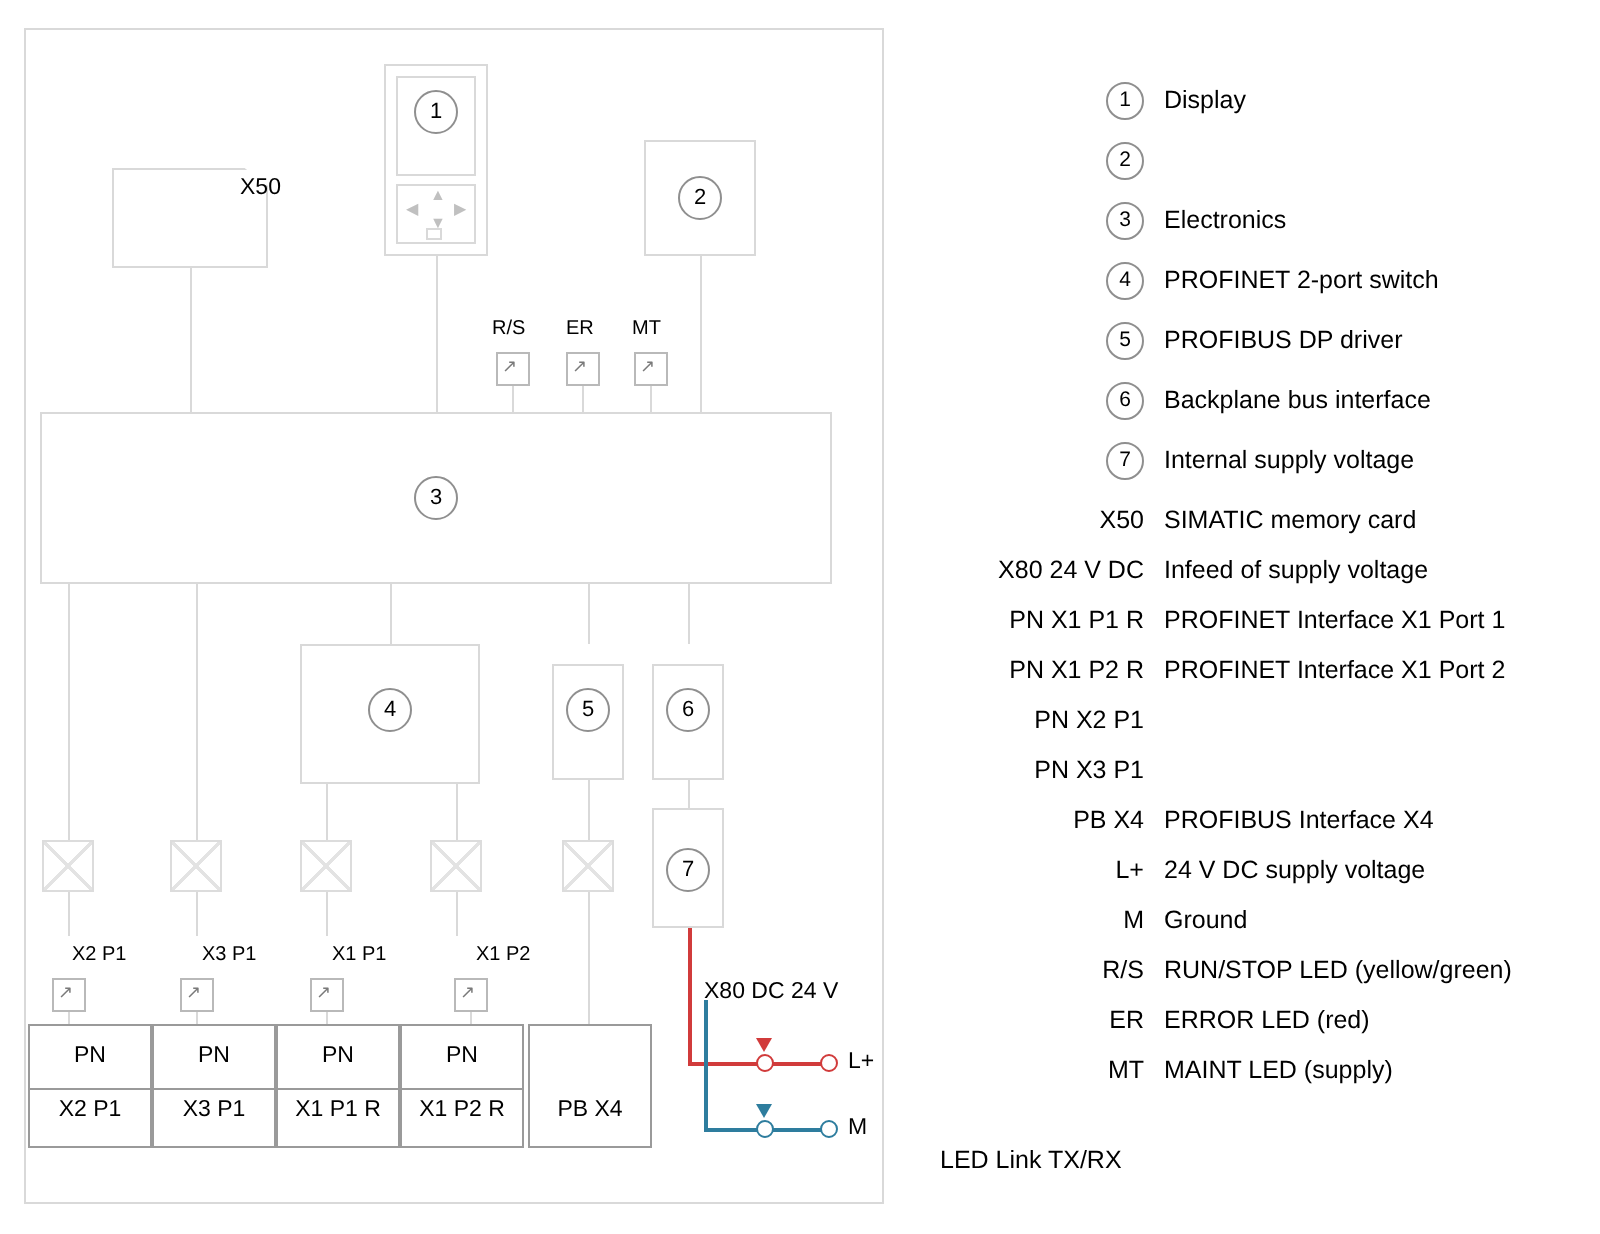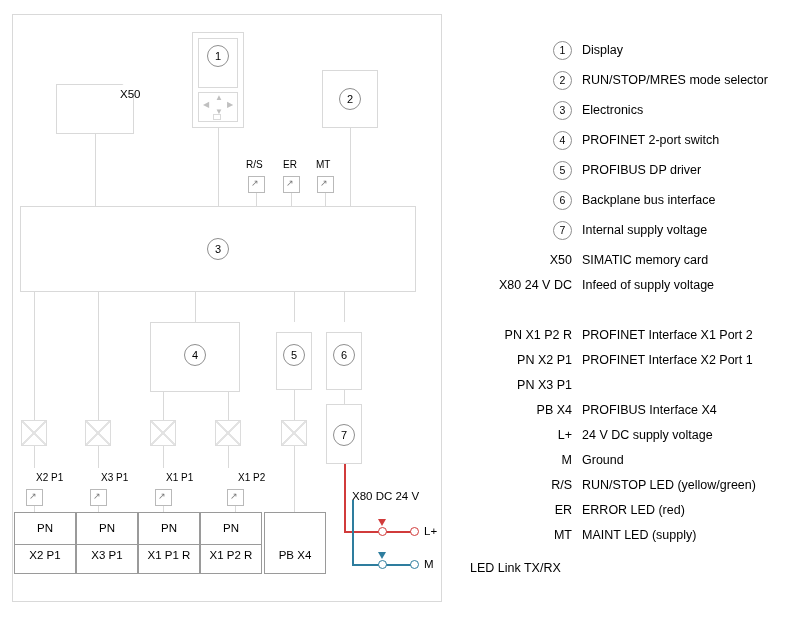--- a/index.html
+++ b/index.html
@@ -361,21 +361,20 @@
       <div class="lg-key">
         <span class="circle">1</span>
       </div>
       <div class="lg-val">Display</div>
     </div>
 
     <div class="lg-row" style="top:67px;">
       <div class="lg-key">
         <span class="circle">2</span>
       </div>
-      <div class="lg-val">RUN/STOP/MRES mode selector</div>
     </div>
 
     <div class="lg-row" style="top:97px;">
       <div class="lg-key">
         <span class="circle">3</span>
       </div>
       <div class="lg-val">Electronics</div>
     </div>
 
     <div class="lg-row" style="top:127px;">
@@ -409,29 +408,32 @@
     <div class="lg-row" style="top:247px;">
       <div class="lg-key">X50</div>
       <div class="lg-val">SIMATIC memory card</div>
     </div>
 
     <div class="lg-row" style="top:272px;">
       <div class="lg-key">X80 24 V DC</div>
       <div class="lg-val">Infeed of supply voltage</div>
     </div>
 
+    <div class="lg-row" style="top:297px;">
+      <div class="lg-key">PN X1 P1 R</div>
+      <div class="lg-val">PROFINET Interface X1 Port 1</div>
+    </div>
 
     <div class="lg-row" style="top:322px;">
       <div class="lg-key">PN X1 P2 R</div>
       <div class="lg-val">PROFINET Interface X1 Port 2</div>
     </div>
 
     <div class="lg-row" style="top:347px;align-items:center;">
       <div class="lg-key">PN X2 P1</div>
-      <div class="lg-val">PROFINET Interface X2 Port 1</div>
     </div>
 
     <div class="lg-row" style="top:372px;align-items:center;">
       <div class="lg-key">PN X3 P1</div>
     </div>
 
     <div class="lg-row" style="top:397px;">
       <div class="lg-key">PB X4</div>
       <div class="lg-val">PROFIBUS Interface X4</div>
     </div>
@@ -455,17 +457,17 @@
       <div class="lg-key">ER</div>
       <div class="lg-val">ERROR LED (red)</div>
     </div>
 
     <div class="lg-row" style="top:522px;">
       <div class="lg-key">MT</div>
       <div class="lg-val">MAINT LED (supply)</div>
     </div>
 
     <div class="lg-row lg-multi" style="top:553px; height:34px;">
-      <div class="lg-val" style="align-self:flex-start; margin-top:8px;">LED Link TX/RX</div>
+      <div class="lg-val" style="align-self:flex-start; margin-top:20px;">LED Link TX/RX</div>
     </div>
 
   </div>
 </div>
 
 </body></html>

